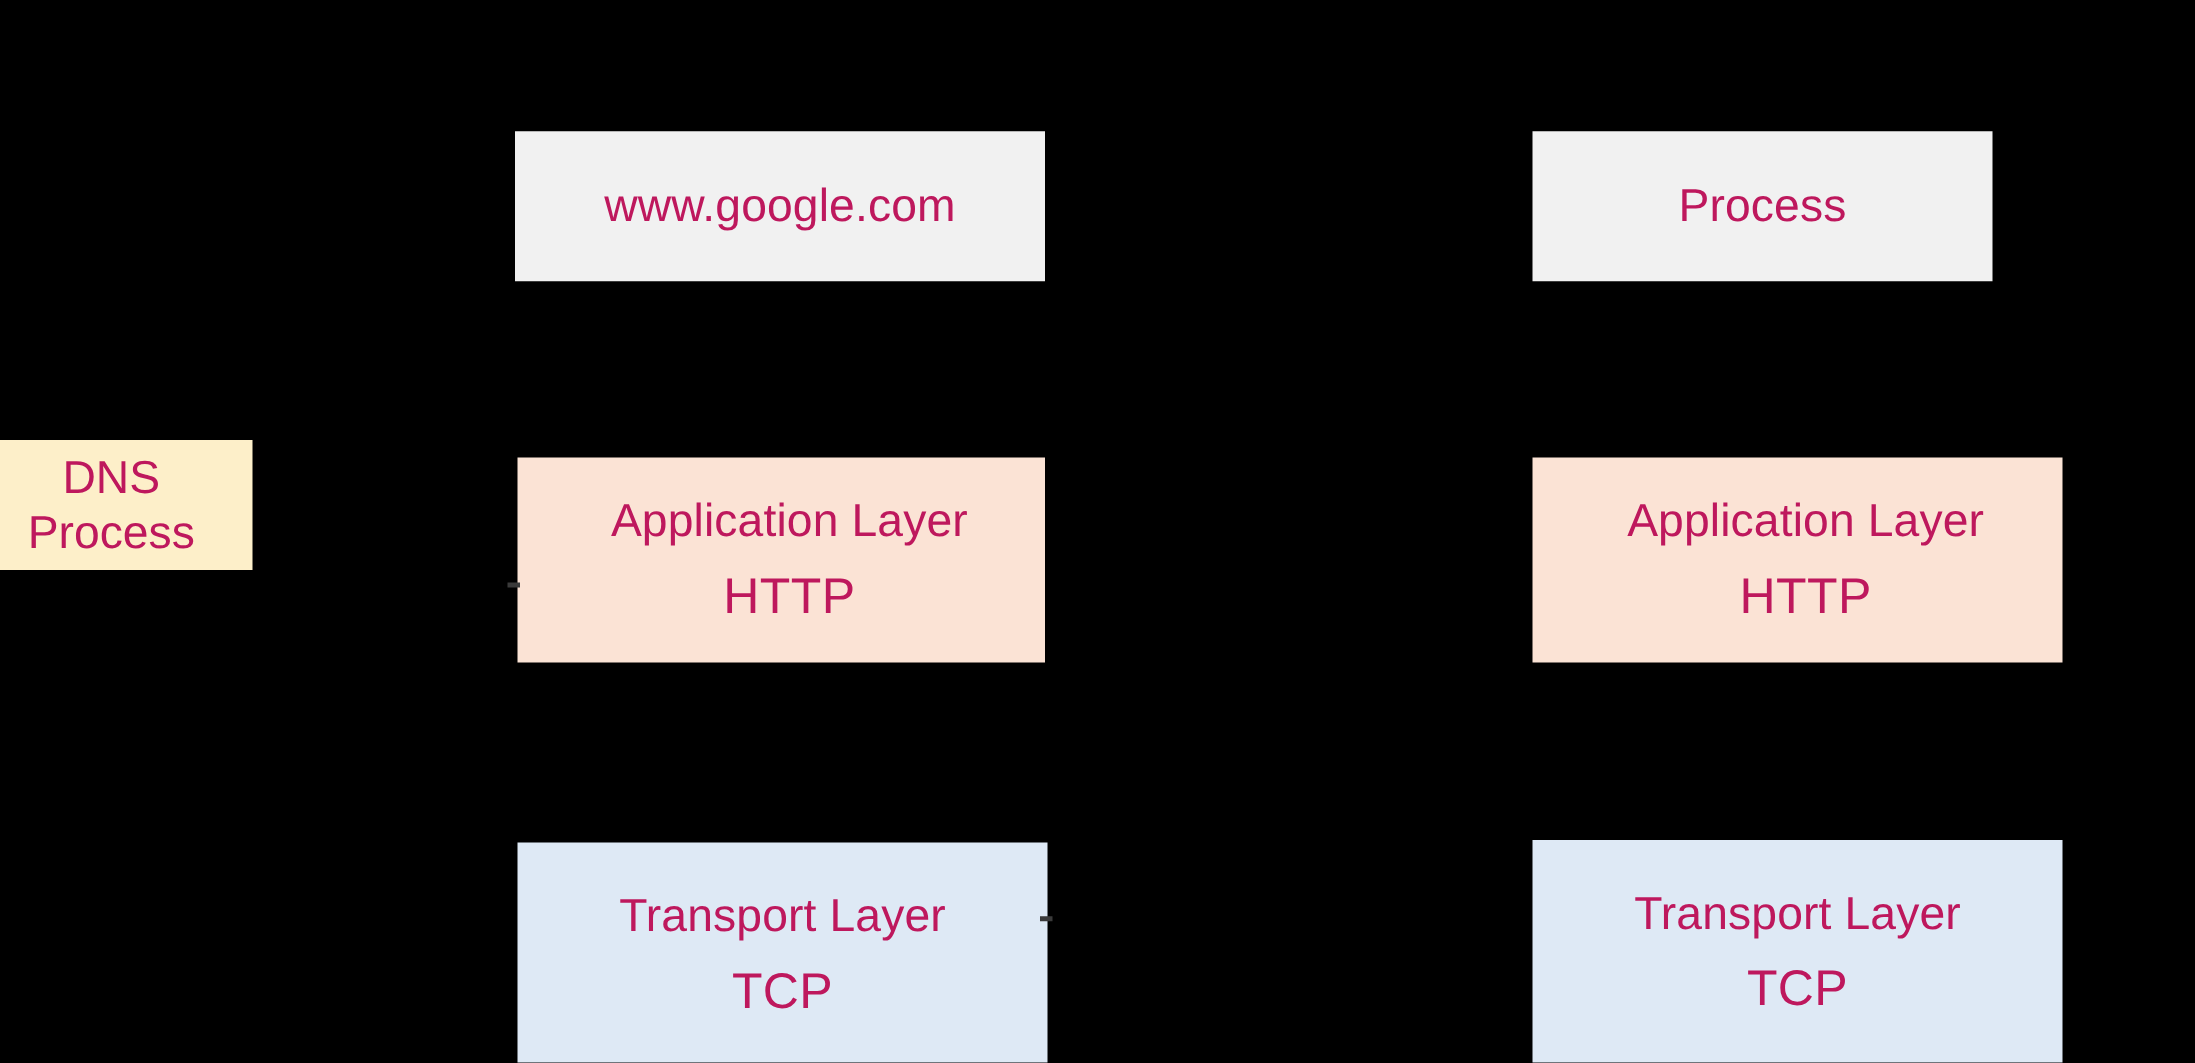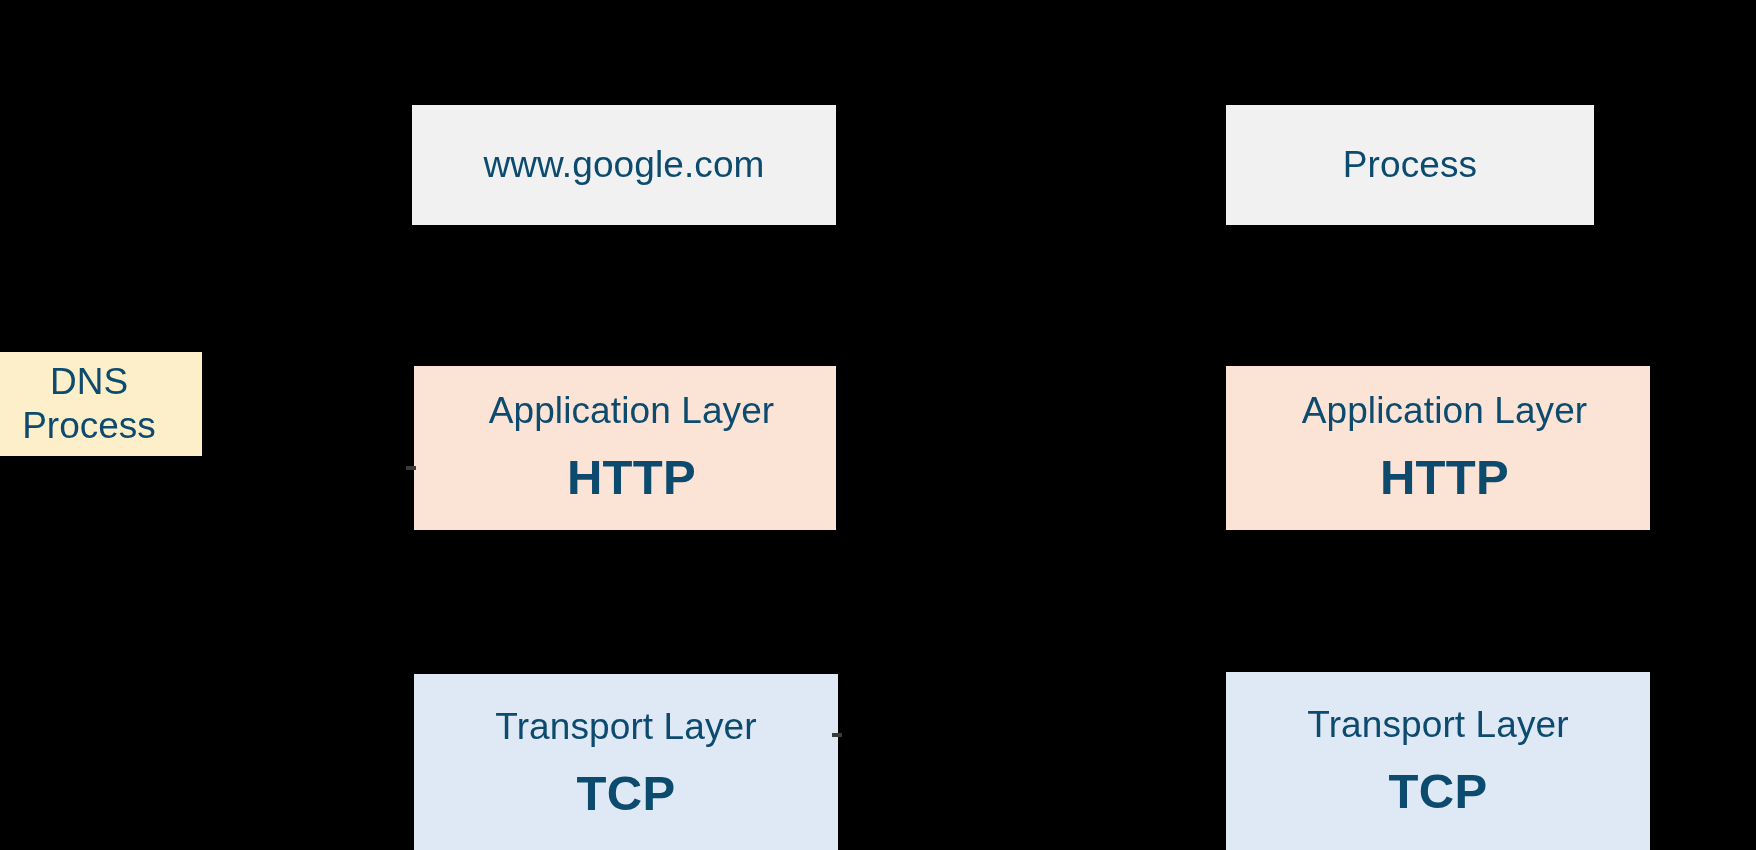--- a/index.html
+++ b/index.html
@@ -22,34 +22,34 @@
     background: #000000;
   }
   .node {
     position: absolute;
     box-sizing: border-box;
     display: flex;
     flex-direction: column;
     align-items: center;
     justify-content: center;
     text-align: center;
-    color: #0c4a6e;
+    color: #be185d;
     line-height: 1.18;
   }
   .node .line-primary {
     display: block;
     font-size: 37px;
     font-weight: 400;
     letter-spacing: 0.1px;
     white-space: nowrap;
   }
   .node .line-secondary {
     display: block;
-    font-size: 49px;
-    font-weight: 700;
+    font-size: 40px;
+    font-weight: 400;
     letter-spacing: 0.3px;
     white-space: nowrap;
     margin-top: 16px;
   }
   .node .line-stacked {
     display: block;
     font-size: 37px;
     font-weight: 400;
     white-space: nowrap;
   }

